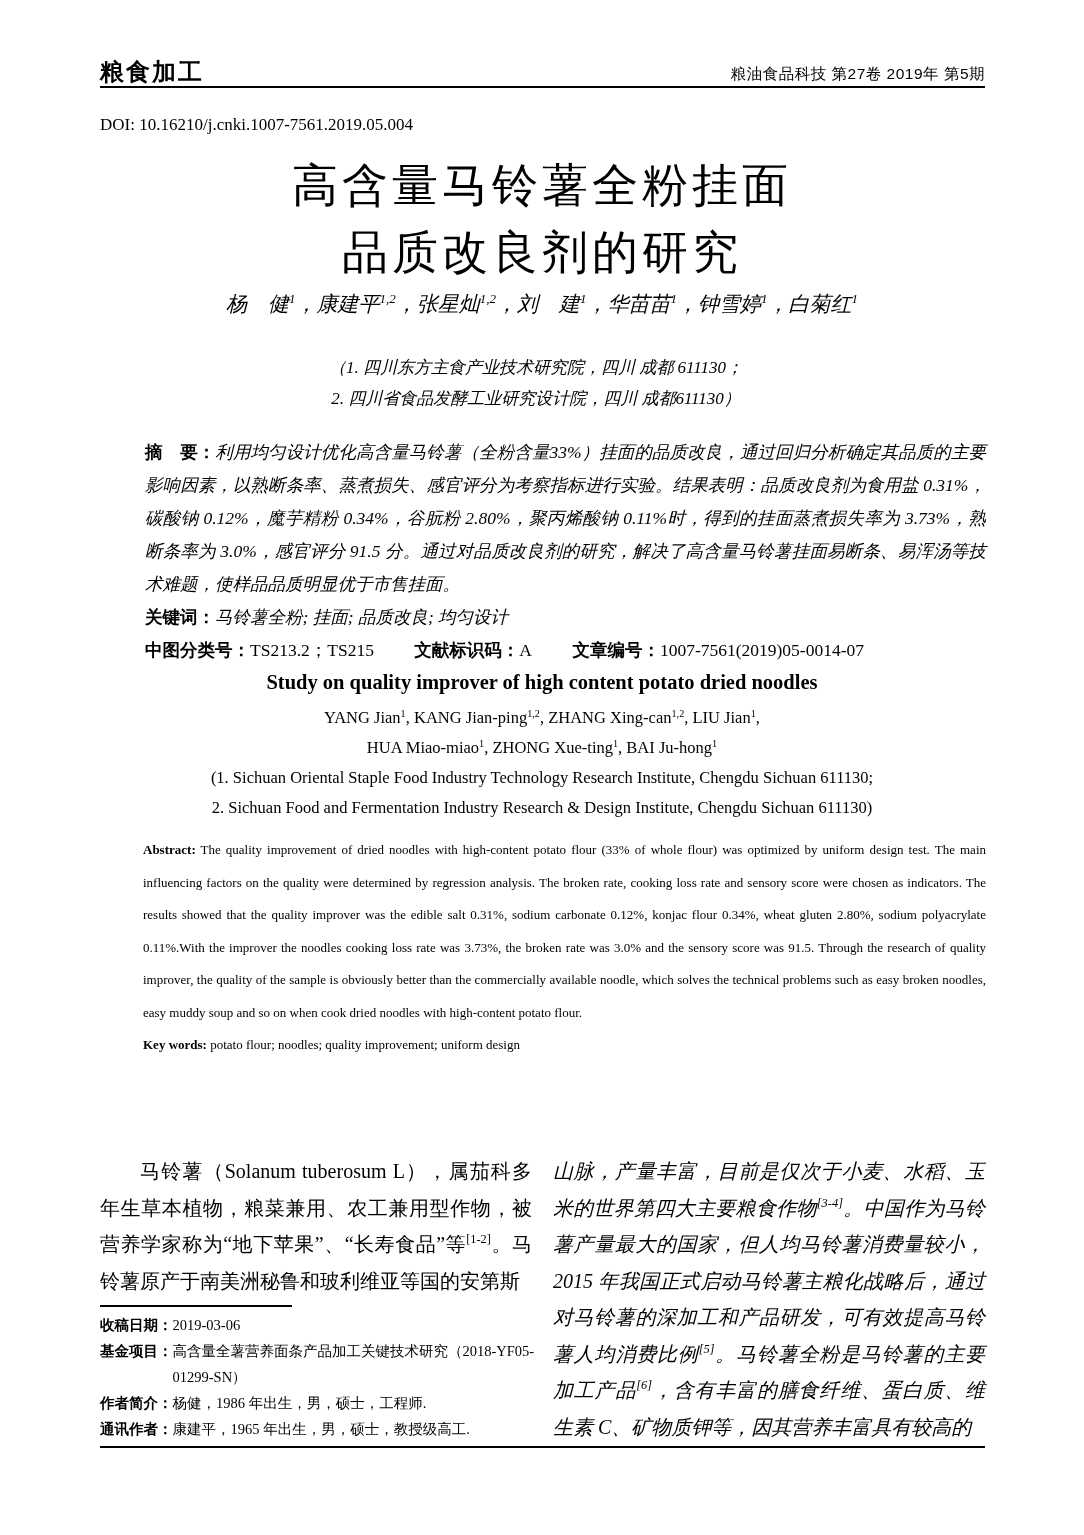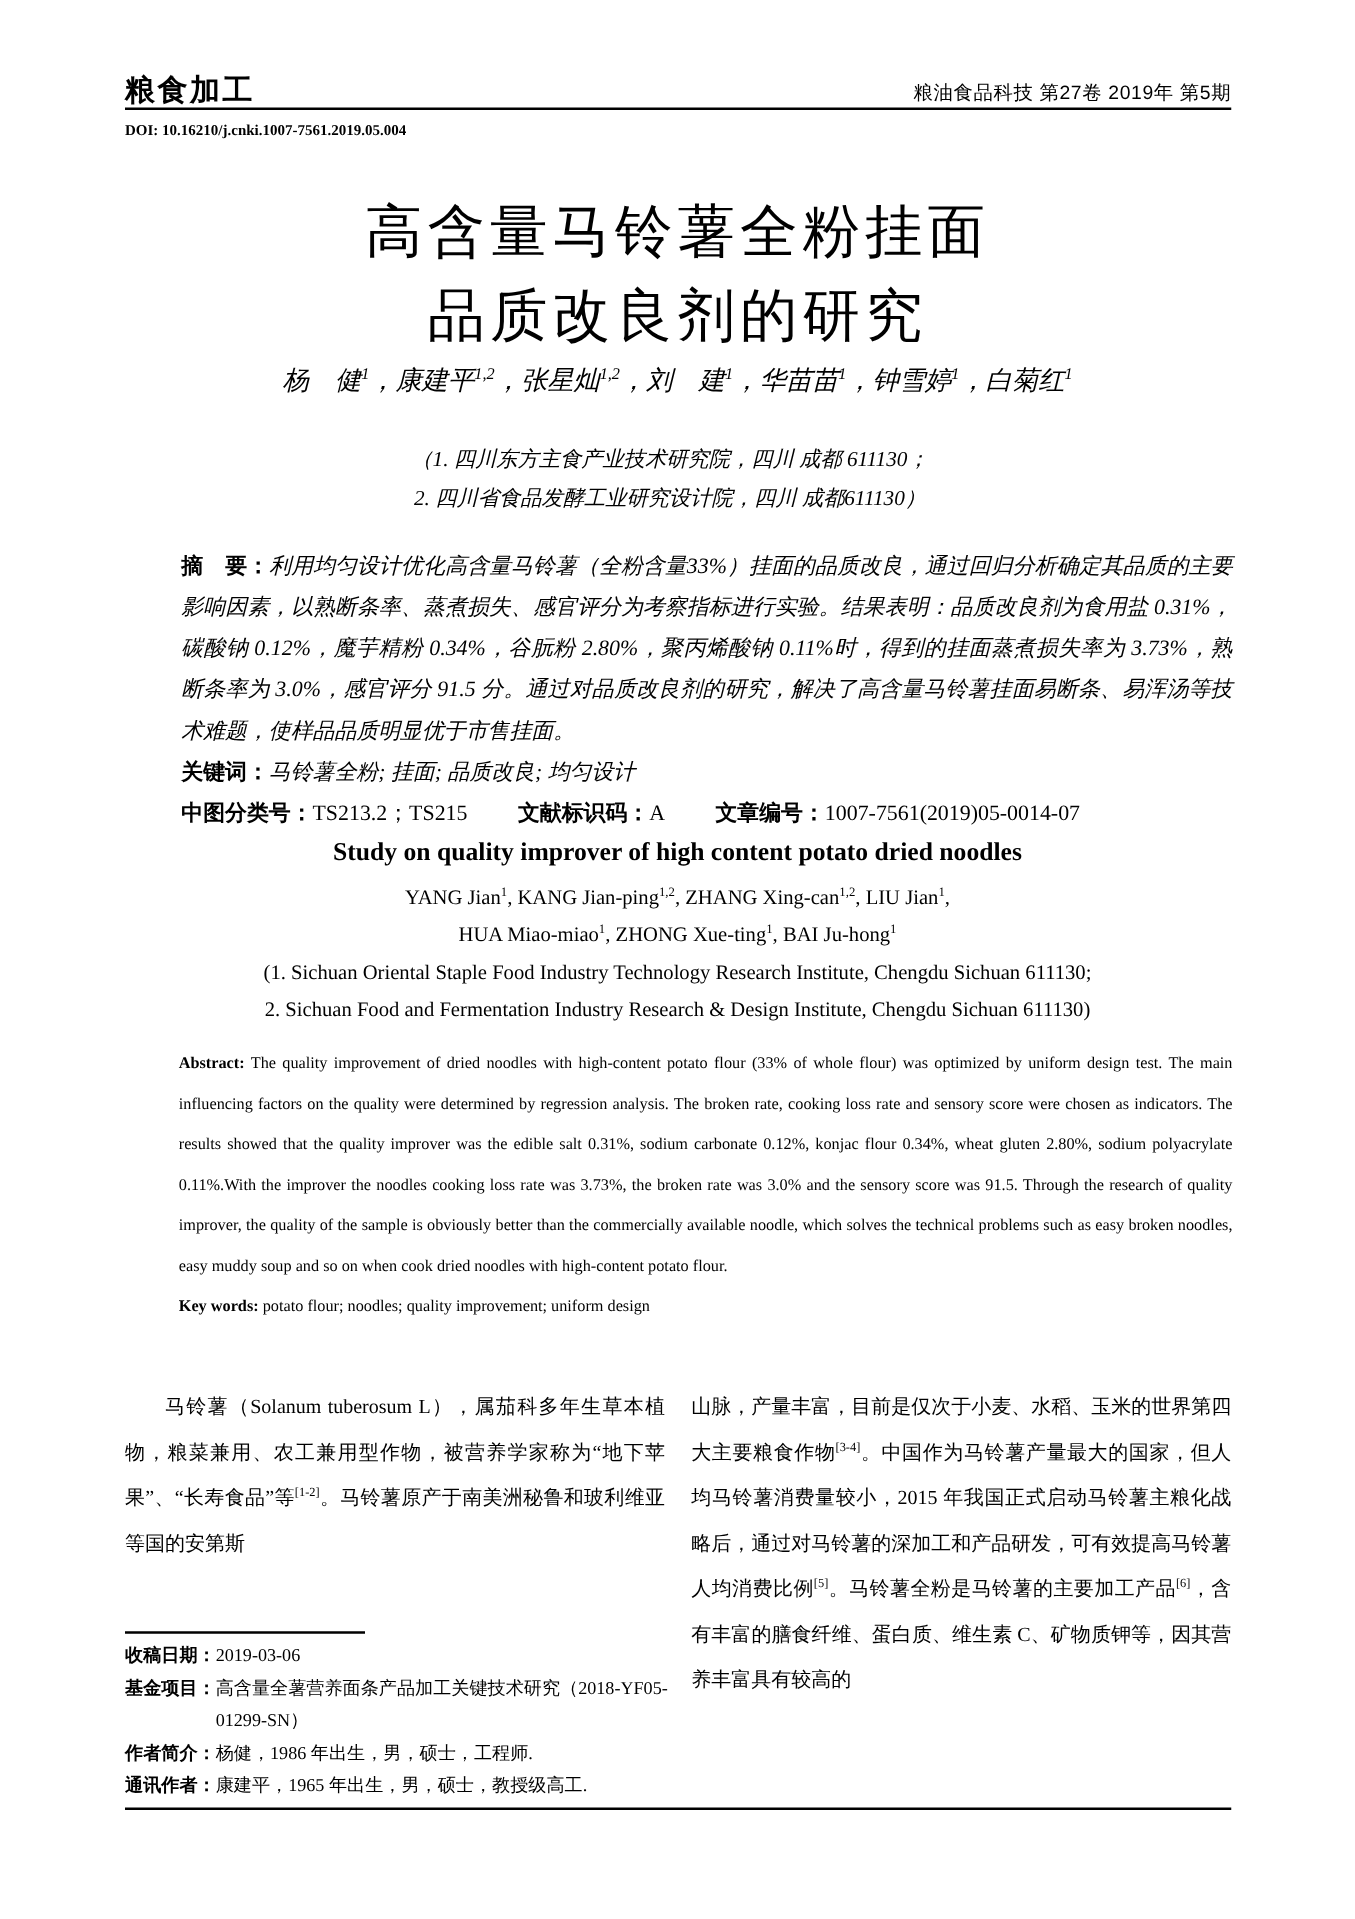--- a/index.html
+++ b/index.html
@@ -8,21 +8,21 @@
     font-family:"Liberation Serif","DejaVu Serif",serif;overflow:hidden;
   }
   sup{font-size:62%;line-height:0;vertical-align:super;}
 
   
   .masthead-left{position:absolute;left:100px;top:56px;font-family:"Liberation Sans","DejaVu Sans",sans-serif;
     font-weight:bold;font-size:24px;letter-spacing:2px;}
   .masthead-right{position:absolute;right:99px;top:64px;font-family:"Liberation Sans","DejaVu Sans",sans-serif;
     font-size:15.5px;letter-spacing:0.5px;}
   .masthead-rule{position:absolute;left:100px;width:885px;top:86px;height:2px;background:#000;}
-  .doi-line{position:absolute;left:100px;top:97px;font-weight:bold;font-size:12px;}
+  .doi-line{position:absolute;left:100px;top:115px;font-weight:normal;font-size:17px;}
 
   
   .title-cn{position:absolute;left:0;right:0;top:152px;text-align:center;
     font-size:46px;line-height:67px;letter-spacing:4px;font-weight:400;}
   .authors-cn{position:absolute;left:0;right:0;top:290px;text-align:center;
     font-size:21px;font-style:italic;}
   .affils-cn{position:absolute;left:0;right:12px;top:352px;text-align:center;
     font-size:17px;font-style:italic;line-height:31px;}
 
   
@@ -41,25 +41,25 @@
     font-size:16.5px;line-height:30px;}
   .en-affils{position:absolute;left:0;right:0;top:763px;text-align:center;
     font-size:16.5px;line-height:30px;}
   .en-abs{position:absolute;left:143px;width:843px;top:834px;
     font-size:13px;line-height:32.5px;}
   .en-abs p{margin:0;text-align:justify;}
   .en-abs .en-kw{text-align:left;}
   .bold-serif{font-weight:bold;}
 
   
-  .col{position:absolute;top:1108px;width:432px;font-size:16px;line-height:36.5px;text-align:justify;}
+  .col{position:absolute;top:1153px;width:432px;font-size:20px;line-height:36.5px;text-align:justify;}
   .col p{margin:0;}
   .col-left{left:100px;}
   .col-left p{text-indent:2em;}
-  .col-right{left:553px;}
+  .col-right{left:553px;font-style:italic;}
 
   
   .footnote-rule{position:absolute;left:100px;top:1305px;width:192px;height:2px;background:#000;}
   .footnote{position:absolute;left:100px;top:1312px;width:447px;font-size:14.5px;line-height:26px;}
   .fn-item{display:flex;}
   .fn-label{font-family:"Liberation Sans","DejaVu Sans",sans-serif;font-weight:bold;white-space:nowrap;text-align:center;}
   .fn-text{flex:1;}
 
   
   .footer-rule{position:absolute;left:100px;width:885px;top:1446px;height:2px;background:#000;}

